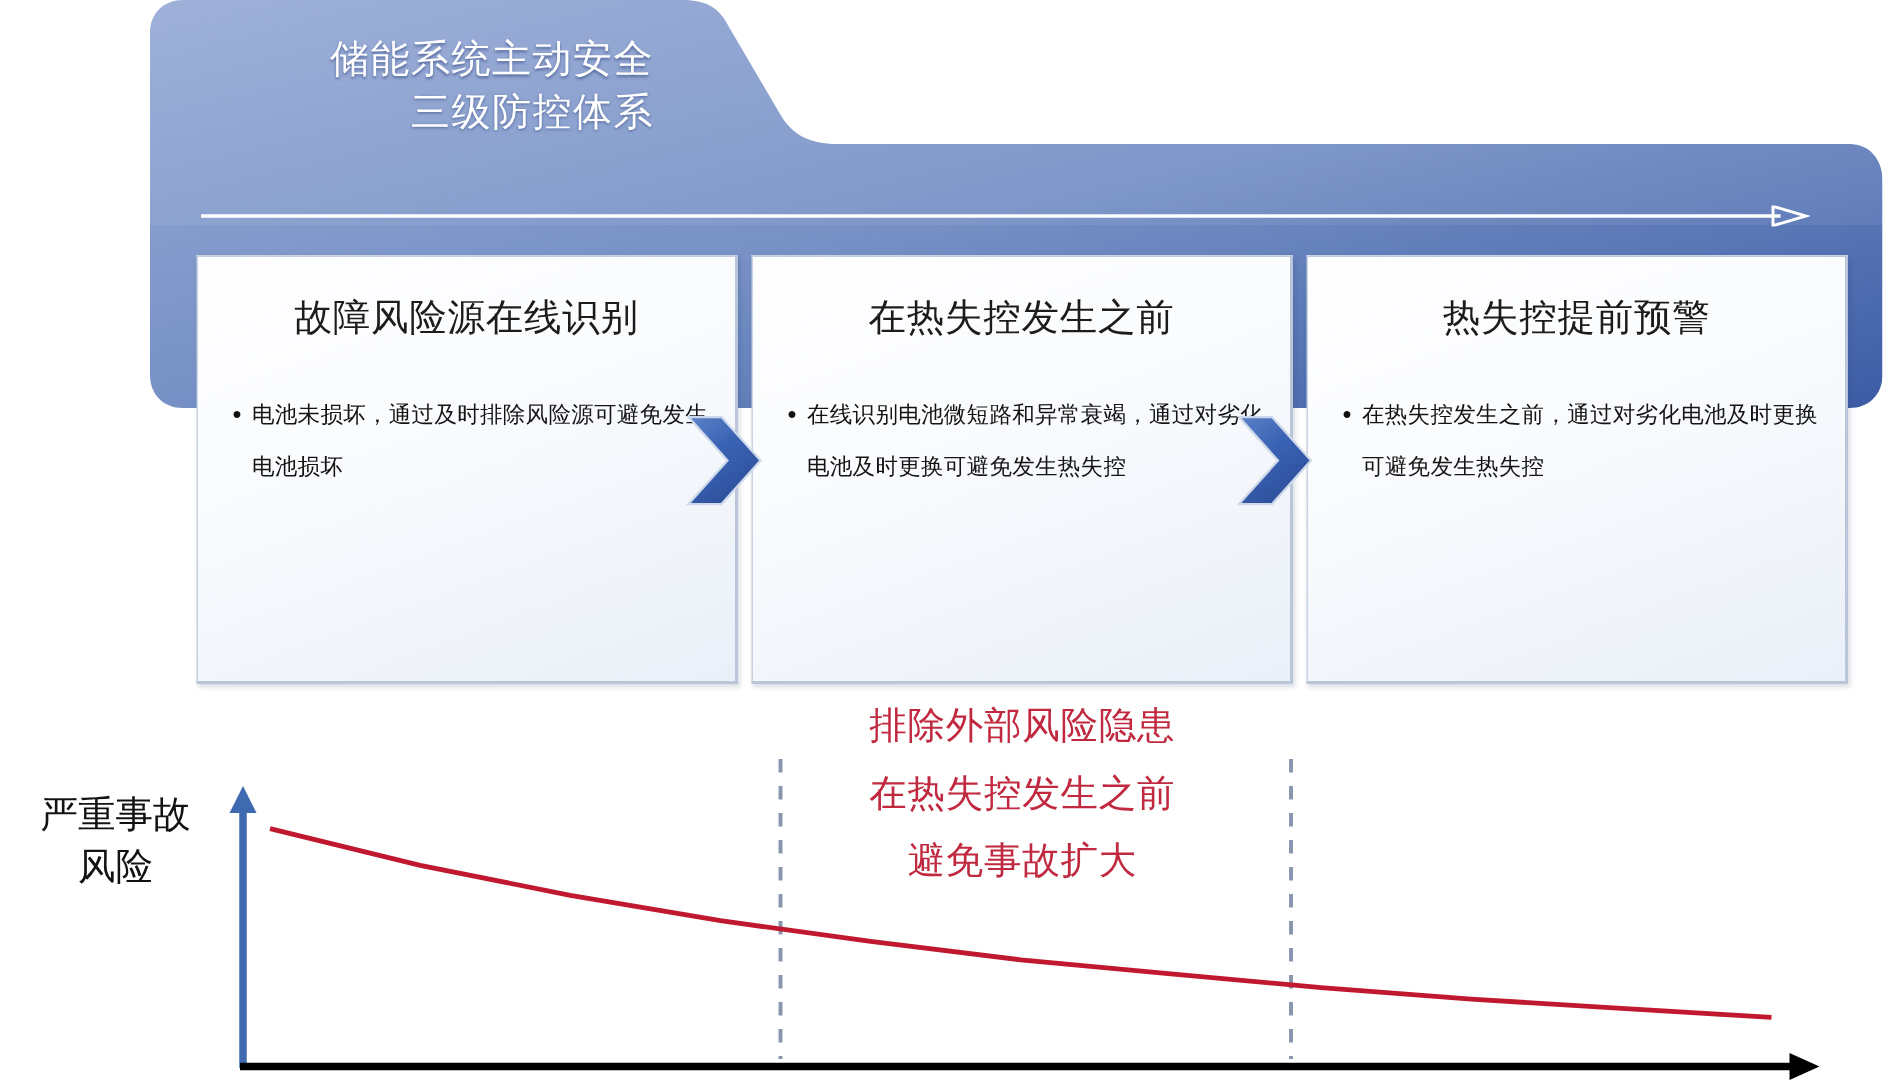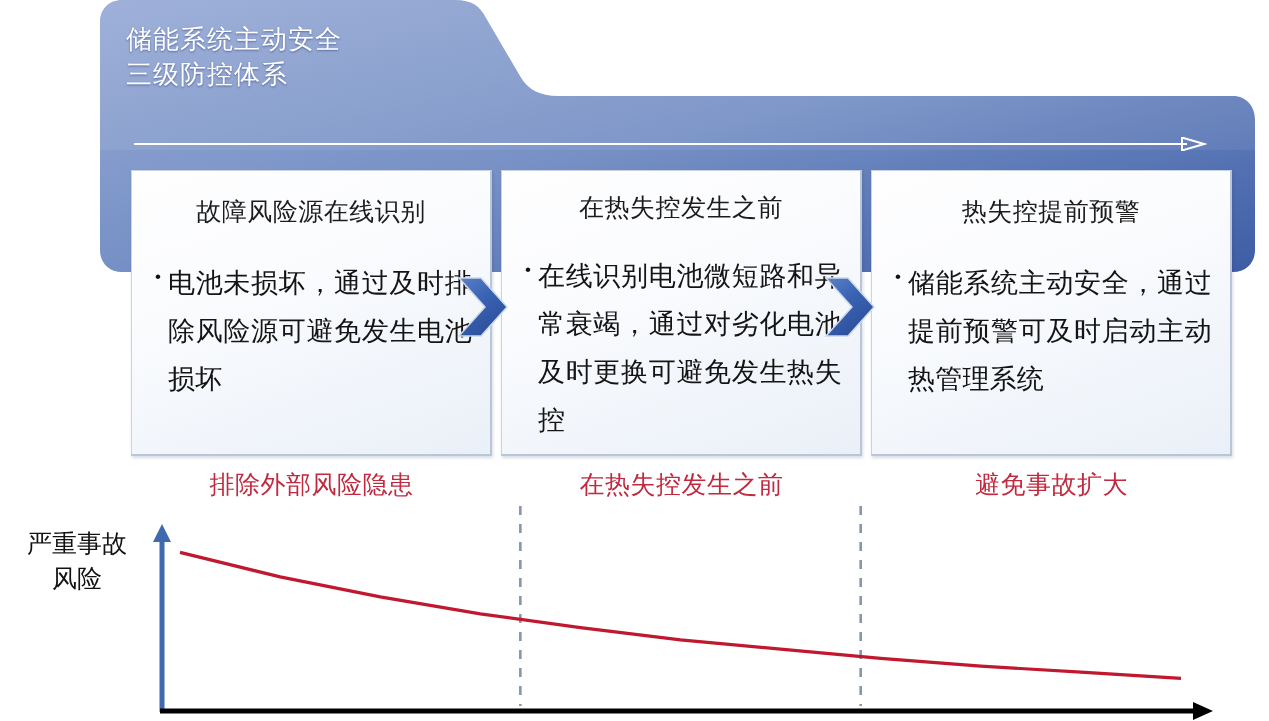--- a/index.html
+++ b/index.html
@@ -31,21 +31,21 @@
     height: 272px;
   }
   .banner-title {
     position: absolute;
     left: 26px;
     top: 22px;
     width: 310px;
     color: #ffffff;
     font-size: 26px;
     line-height: 35px;
-    text-align: left;
+    text-align: right;
     letter-spacing: 1px;
     text-shadow: 0 1px 2px rgba(30,50,110,0.55);
     white-space: pre-line;
     font-weight: 400;
   }
 
   
   .banner-arrow {
     position: absolute;
     left: 32px;
@@ -95,22 +95,22 @@
   .bullet-dot {
     flex: 0 0 auto;
     width: 20px;
     font-size: 17px;
     line-height: 35px;
     color: #111;
     text-align: center;
   }
   .bullet-text {
     flex: 1 1 auto;
-    font-size: 27px;
-    line-height: 48px;
+    font-size: 15px;
+    line-height: 35px;
     color: #141414;
     letter-spacing: 0.2px;
     text-align: justify;
   }
 
   
   .chevron {
     position: absolute;
     top: 276px;
     width: 52px;
@@ -122,20 +122,21 @@
 
   
   .captions {
     position: absolute;
     left: 131px;
     top: 466px;
     width: 1101px;
     height: 40px;
     display: flex;
     gap: 9px;
+    flex-direction: column;
   }
   .caption {
     flex: 1 1 0;
     text-align: center;
     font-size: 25px;
     color: #c0293f;
     letter-spacing: 0.5px;
     line-height: 36px;
   }
 
@@ -228,21 +229,21 @@
     <div class="panel-body">
       <span class="bullet-dot">•</span>
       <span class="bullet-text">在线识别电池微短路和异常衰竭，通过对劣化电池及时更换可避免发生热失控</span>
     </div>
   </div>
 
   <div class="panel">
     <div class="panel-header">热失控提前预警</div>
     <div class="panel-body">
       <span class="bullet-dot">•</span>
-      <span class="bullet-text">储能系统主动安全，通过提前预警可及时启动主动热管理系统</span>
+      <span class="bullet-text">在热失控发生之前，通过对劣化电池及时更换可避免发生热失控</span>
     </div>
   </div>
 </div>
 
 <svg class="chevron chev-1" viewBox="0 0 52 62">
   <defs>
     <linearGradient id="chevGrad" x1="0" y1="0" x2="0.6" y2="1">
       <stop offset="0%" stop-color="#5b82c8"></stop>
       <stop offset="45%" stop-color="#3a63b4"></stop>
       <stop offset="100%" stop-color="#2d4f9a"></stop>

